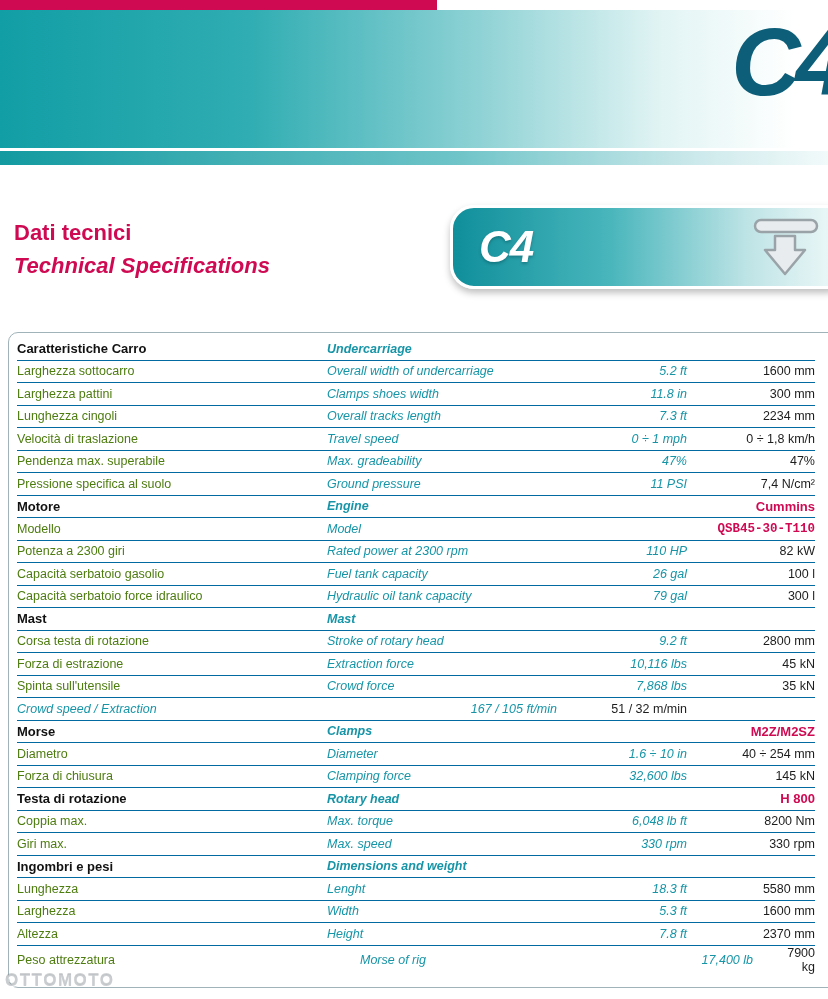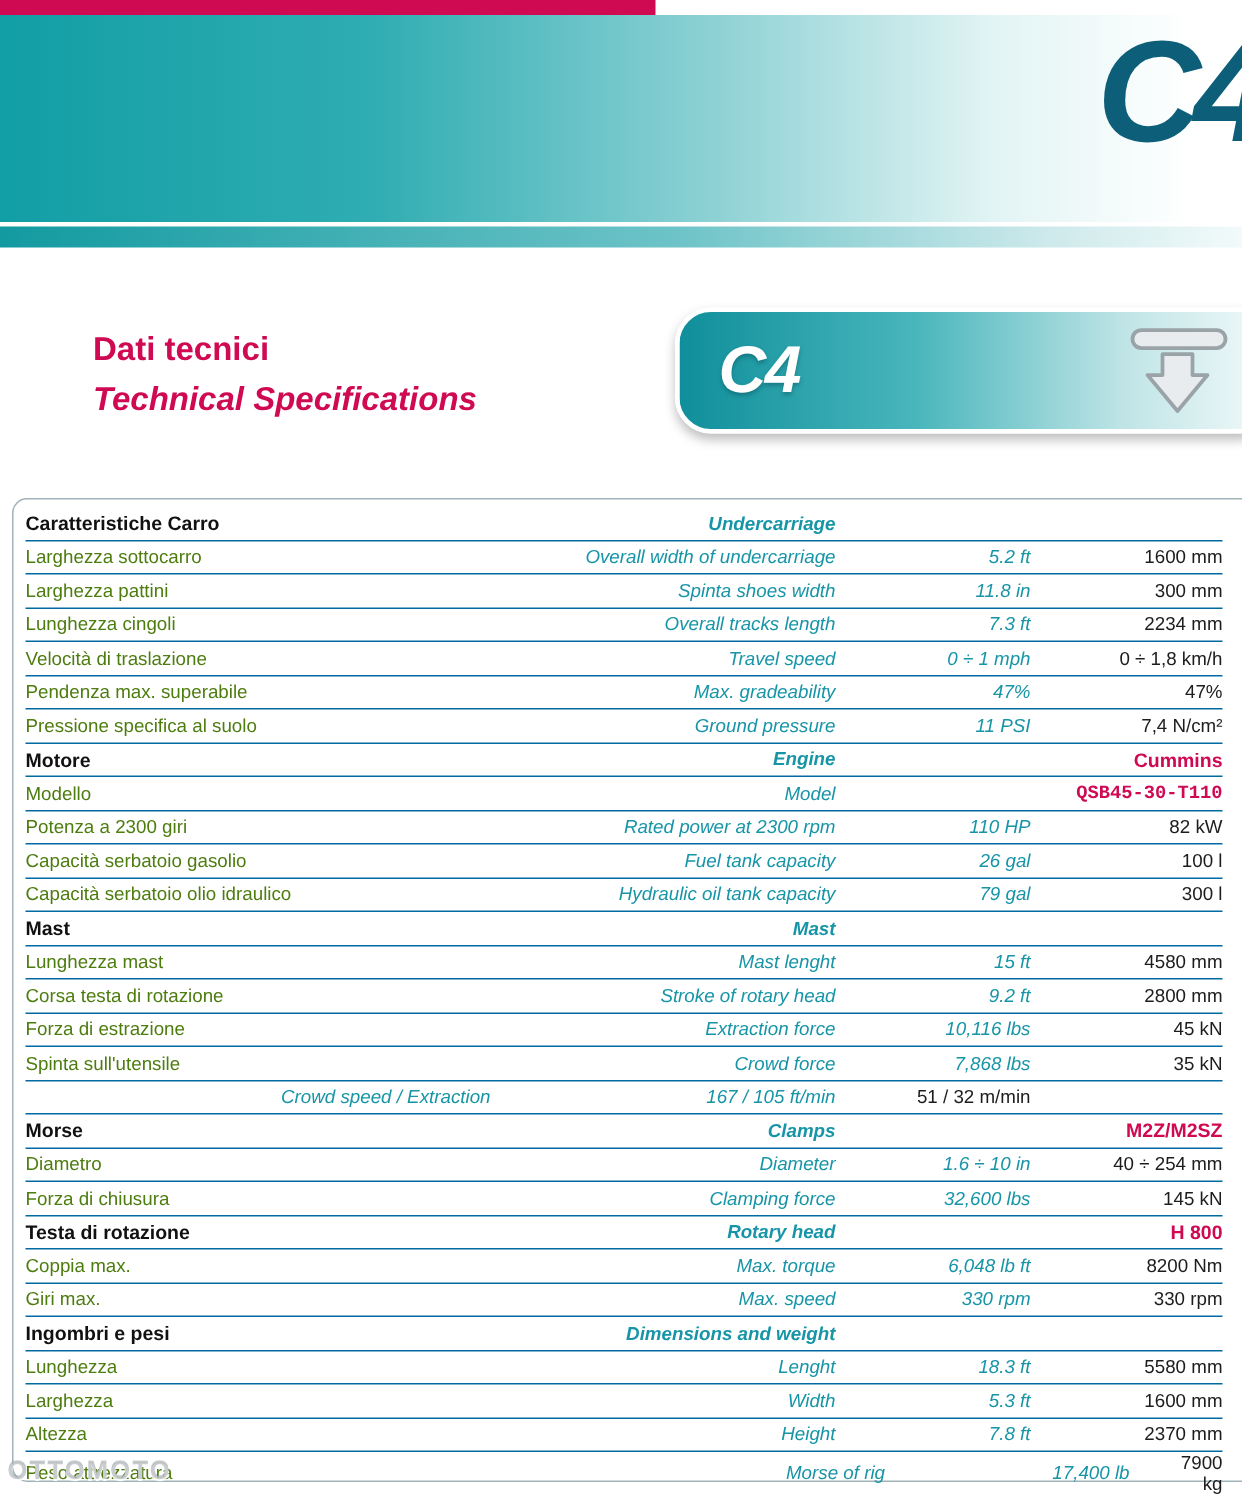--- a/index.html
+++ b/index.html
@@ -22,21 +22,21 @@
     position:absolute; top:14px; right:-16px;
     font-size:96px; line-height:1; font-weight:bold; font-style:italic;
     letter-spacing:-5px; color:#0d5f79;
   }
   .teal-stripe {
     position:absolute; top:151px; left:0; width:100%; height:14px;
     background:linear-gradient(90deg,#129aa0 0%, #6ec4c8 55%, #cfeaec 85%, #f2fafa 100%);
   }
 
   
-  .titles { position:absolute; top:220px; left:14px;margin-left:48px; }
+  .titles { position:absolute; top:220px; left:14px; }
   .title-it { color:#cf0a52; font-size:22px; font-weight:bold; }
   .title-en { color:#cf0a52; font-size:22px; font-weight:bold; font-style:italic; margin-top:7px; }
 
   
   .badge {
     position:absolute; top:205px; left:450px; width:400px; height:84px;
     border-radius:24px; border:3px solid #ffffff; box-sizing:border-box;
     background:linear-gradient(90deg,#0f8f9b 0%, #49b6bc 40%, #bfe4e6 75%, #f2fafa 100%);
     box-shadow:0 4px 7px rgba(0,0,0,0.25);
     display:flex; align-items:center;
@@ -59,21 +59,21 @@
     display:grid;
     grid-template-columns:310px 230px 130px 1fr;
     align-items:center;
     height:21.5px;
     margin:0 24px 0 8px;
     border-bottom:1px solid #0369a1;
     font-size:12.5px;
   }
   .row:last-child { border-bottom:none;gap:33px; }
   .cell-it  { color:#4d7c0f; padding-left:0; }
-  .cell-en  { color:#1795a7; font-style:italic;text-align:right; }
+  .cell-en  { color:#1795a7; font-style:italic; }
   .cell-imp { color:#1795a7; font-style:italic; text-align:right; }
   .cell-met { color:#1d1d1d; text-align:right; }
   .row.section .cell-it  { font-weight:bold; font-size:13px; color:#111; }
   .row.section .cell-en  { font-weight:bold; }
   .row.section .cell-met { font-weight:bold; color:#cf0a52; font-size:13px; }
   .cell-met.hl { font-weight:bold; color:#cf0a52;font-family:Liberation Mono, monospace; }
 
   
   .watermark {
     position:absolute; left:5px; bottom:8px;
@@ -116,21 +116,21 @@
         <div class="cell-met"></div>
       </div>
       <div class="row">
         <div class="cell-it">Larghezza sottocarro</div>
         <div class="cell-en">Overall width of undercarriage</div>
         <div class="cell-imp">5.2 ft</div>
         <div class="cell-met">1600 mm</div>
       </div>
       <div class="row">
         <div class="cell-it">Larghezza pattini</div>
-        <div class="cell-en">Spinta shoes width</div>
+        <div class="cell-en">Clamps shoes width</div>
         <div class="cell-imp">11.8 in</div>
         <div class="cell-met">300 mm</div>
       </div>
       <div class="row">
         <div class="cell-it">Lunghezza cingoli</div>
         <div class="cell-en">Overall  tracks length</div>
         <div class="cell-imp">7.3 ft</div>
         <div class="cell-met">2234 mm</div>
       </div>
       <div class="row">
@@ -169,36 +169,30 @@
         <div class="cell-imp">110 HP</div>
         <div class="cell-met">82 kW</div>
       </div>
       <div class="row">
         <div class="cell-it">Capacità serbatoio gasolio</div>
         <div class="cell-en">Fuel tank capacity</div>
         <div class="cell-imp">26 gal</div>
         <div class="cell-met">100 l</div>
       </div>
       <div class="row">
-        <div class="cell-it">Capacità serbatoio olio idraulico</div>
+        <div class="cell-it">Capacità serbatoio force idraulico</div>
         <div class="cell-en">Hydraulic oil tank capacity</div>
         <div class="cell-imp">79 gal</div>
         <div class="cell-met">300 l</div>
       </div>
       <div class="row section">
         <div class="cell-it">Mast</div>
         <div class="cell-en">Mast</div>
         <div class="cell-imp"></div>
         <div class="cell-met"></div>
-      </div>
-      <div class="row">
-        <div class="cell-it">Lunghezza mast</div>
-        <div class="cell-en">Mast lenght</div>
-        <div class="cell-imp">15 ft</div>
-        <div class="cell-met">4580 mm</div>
       </div>
       <div class="row">
         <div class="cell-it">Corsa testa di rotazione</div>
         <div class="cell-en">Stroke of rotary head</div>
         <div class="cell-imp">9.2 ft</div>
         <div class="cell-met">2800 mm</div>
       </div>
       <div class="row">
         <div class="cell-it">Forza di estrazione</div>
         <div class="cell-en">Extraction force</div>

